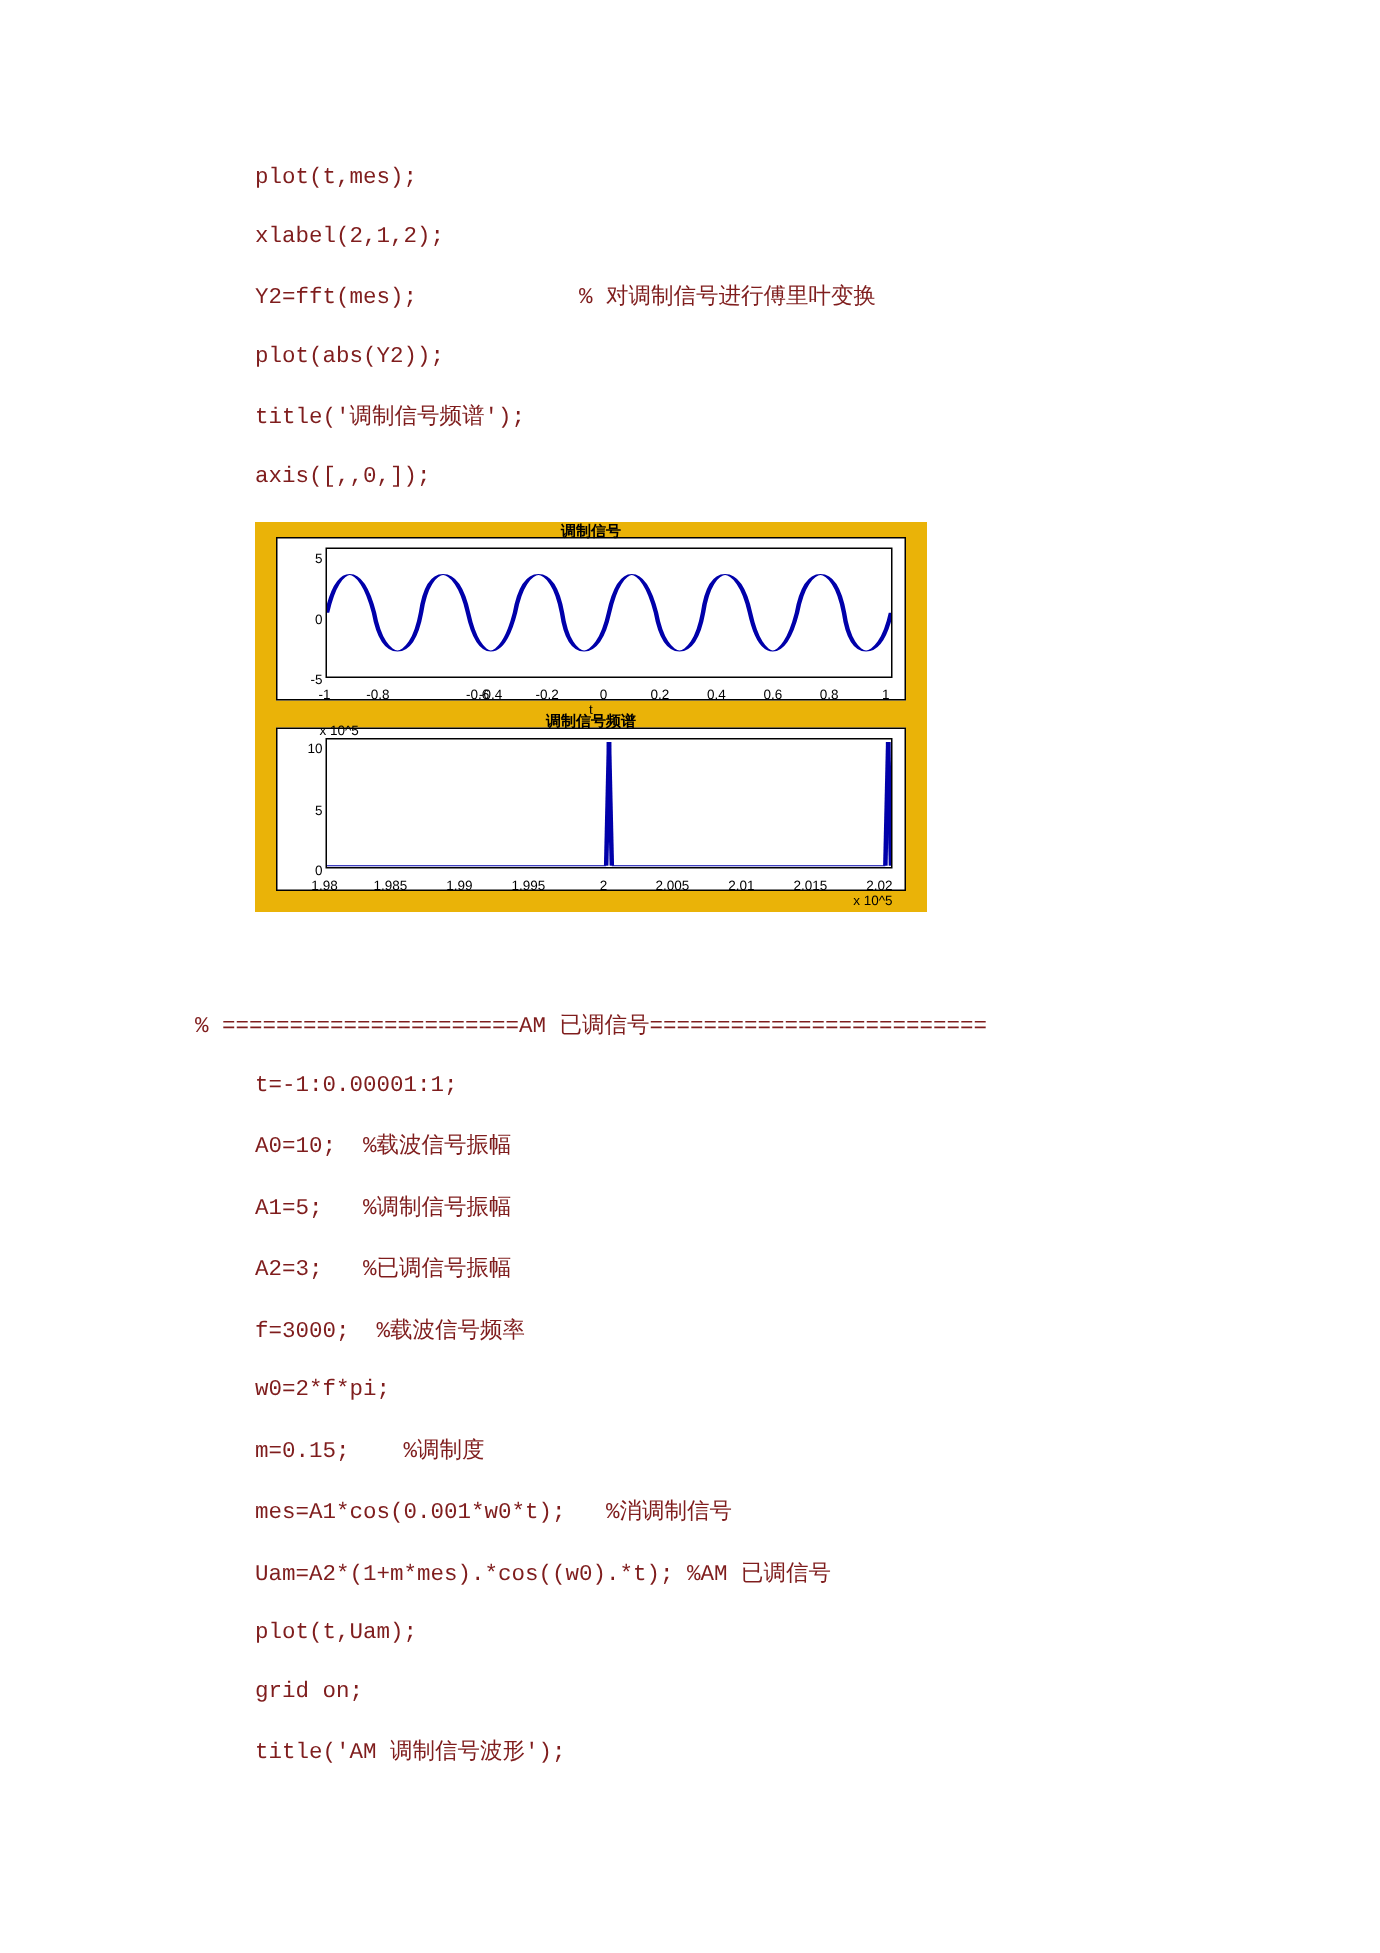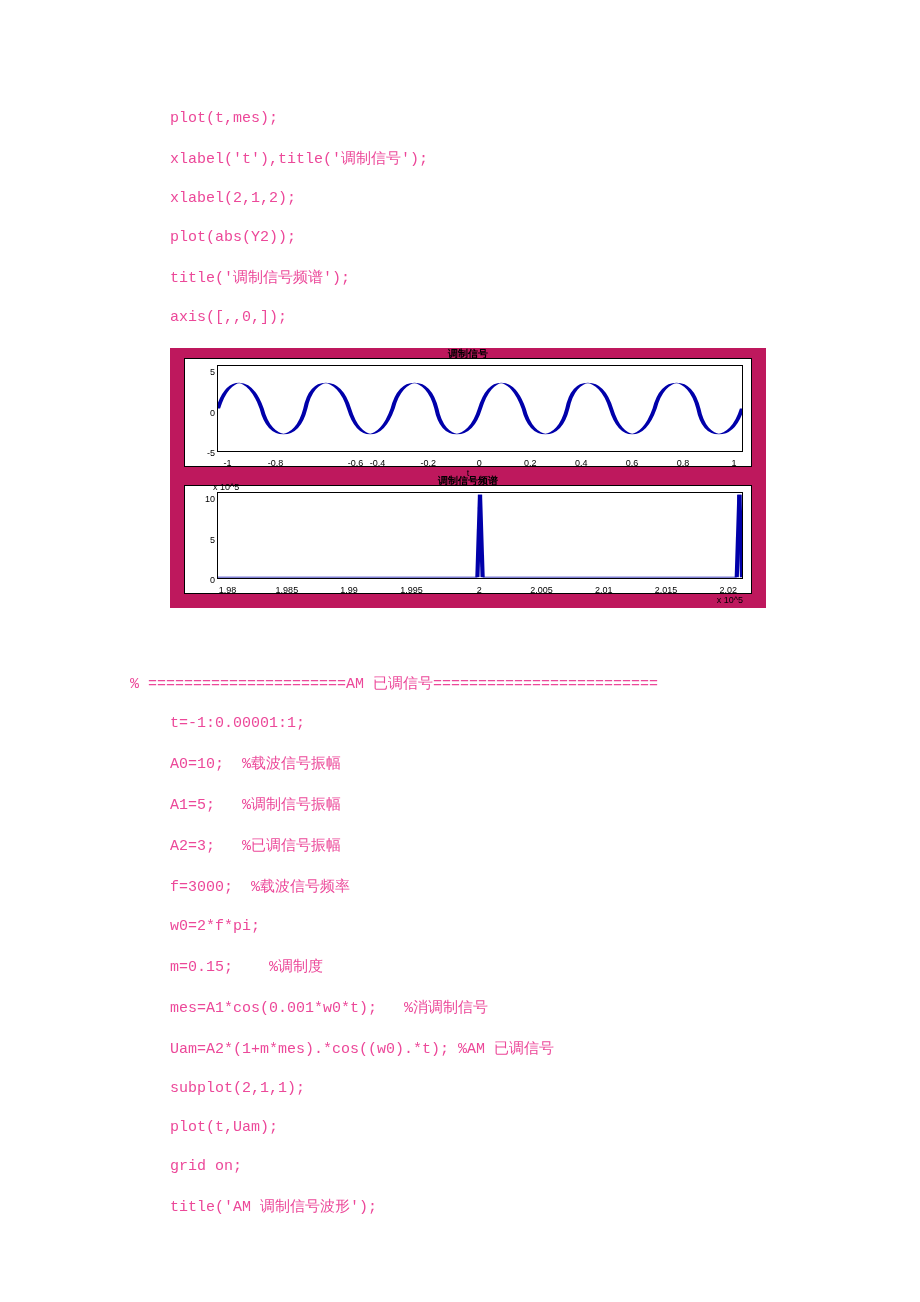--- a/index.html
+++ b/index.html
@@ -9,28 +9,28 @@
     font-family: "SimSun", "宋体", serif;
     width: 920px;
   }
   .page {
     padding: 110px 170px 60px 170px;
     box-sizing: border-box;
   }
   .code-line {
     font-family: "Courier New", "SimSun", monospace;
     font-size: 15px;
-    color: #ec4899;
+    color: #7f1d1d;
     margin-bottom: 22px;
     white-space: pre;
   }
   .figure {
-    width: 596px;
+    width: 448px;
     height: 260px;
-    background: #be185d;
+    background: #eab308;
     margin: 10px 0 30px 0;
     padding: 10px 14px 14px 14px;
     box-sizing: border-box;
     display: flex;
     flex-direction: column;
   }
   .subplot {
     background: #fff;
     border: 1px solid #000;
     position: relative;
@@ -64,22 +64,22 @@
   svg.sine { position: absolute; inset: 0; width: 100%; height: 100%; }
   .section-gap { height: 36px; }
 </style>
 </head>
 <body>
 
 <div class="page">
 
   <div>
     <div class="code-line">plot(t,mes);</div>
-    <div class="code-line">xlabel('t'),title('调制信号');</div>
     <div class="code-line">xlabel(2,1,2);</div>
+    <div class="code-line">Y2=fft(mes);            % 对调制信号进行傅里叶变换</div>
     <div class="code-line">plot(abs(Y2));</div>
     <div class="code-line">title('调制信号频谱');</div>
     <div class="code-line">axis([,,0,]);</div>
   </div>
 
   <div class="figure">
 
     <div class="subplot" style="flex:1; margin-bottom:18px;">
       <div class="subplot-title">调制信号</div>
       <div class="plot-area">
@@ -151,19 +151,18 @@
   <div>
     <div class="code-line">t=-1:0.00001:1;</div>
     <div class="code-line">A0=10;  %载波信号振幅</div>
     <div class="code-line">A1=5;   %调制信号振幅</div>
     <div class="code-line">A2=3;   %已调信号振幅</div>
     <div class="code-line">f=3000;  %载波信号频率</div>
     <div class="code-line">w0=2*f*pi;</div>
     <div class="code-line">m=0.15;    %调制度</div>
     <div class="code-line">mes=A1*cos(0.001*w0*t);   %消调制信号</div>
     <div class="code-line">Uam=A2*(1+m*mes).*cos((w0).*t); %AM 已调信号</div>
-    <div class="code-line">subplot(2,1,1);</div>
     <div class="code-line">plot(t,Uam);</div>
     <div class="code-line">grid on;</div>
     <div class="code-line">title('AM 调制信号波形');</div>
   </div>
 
 </div>
 
 </body></html>

